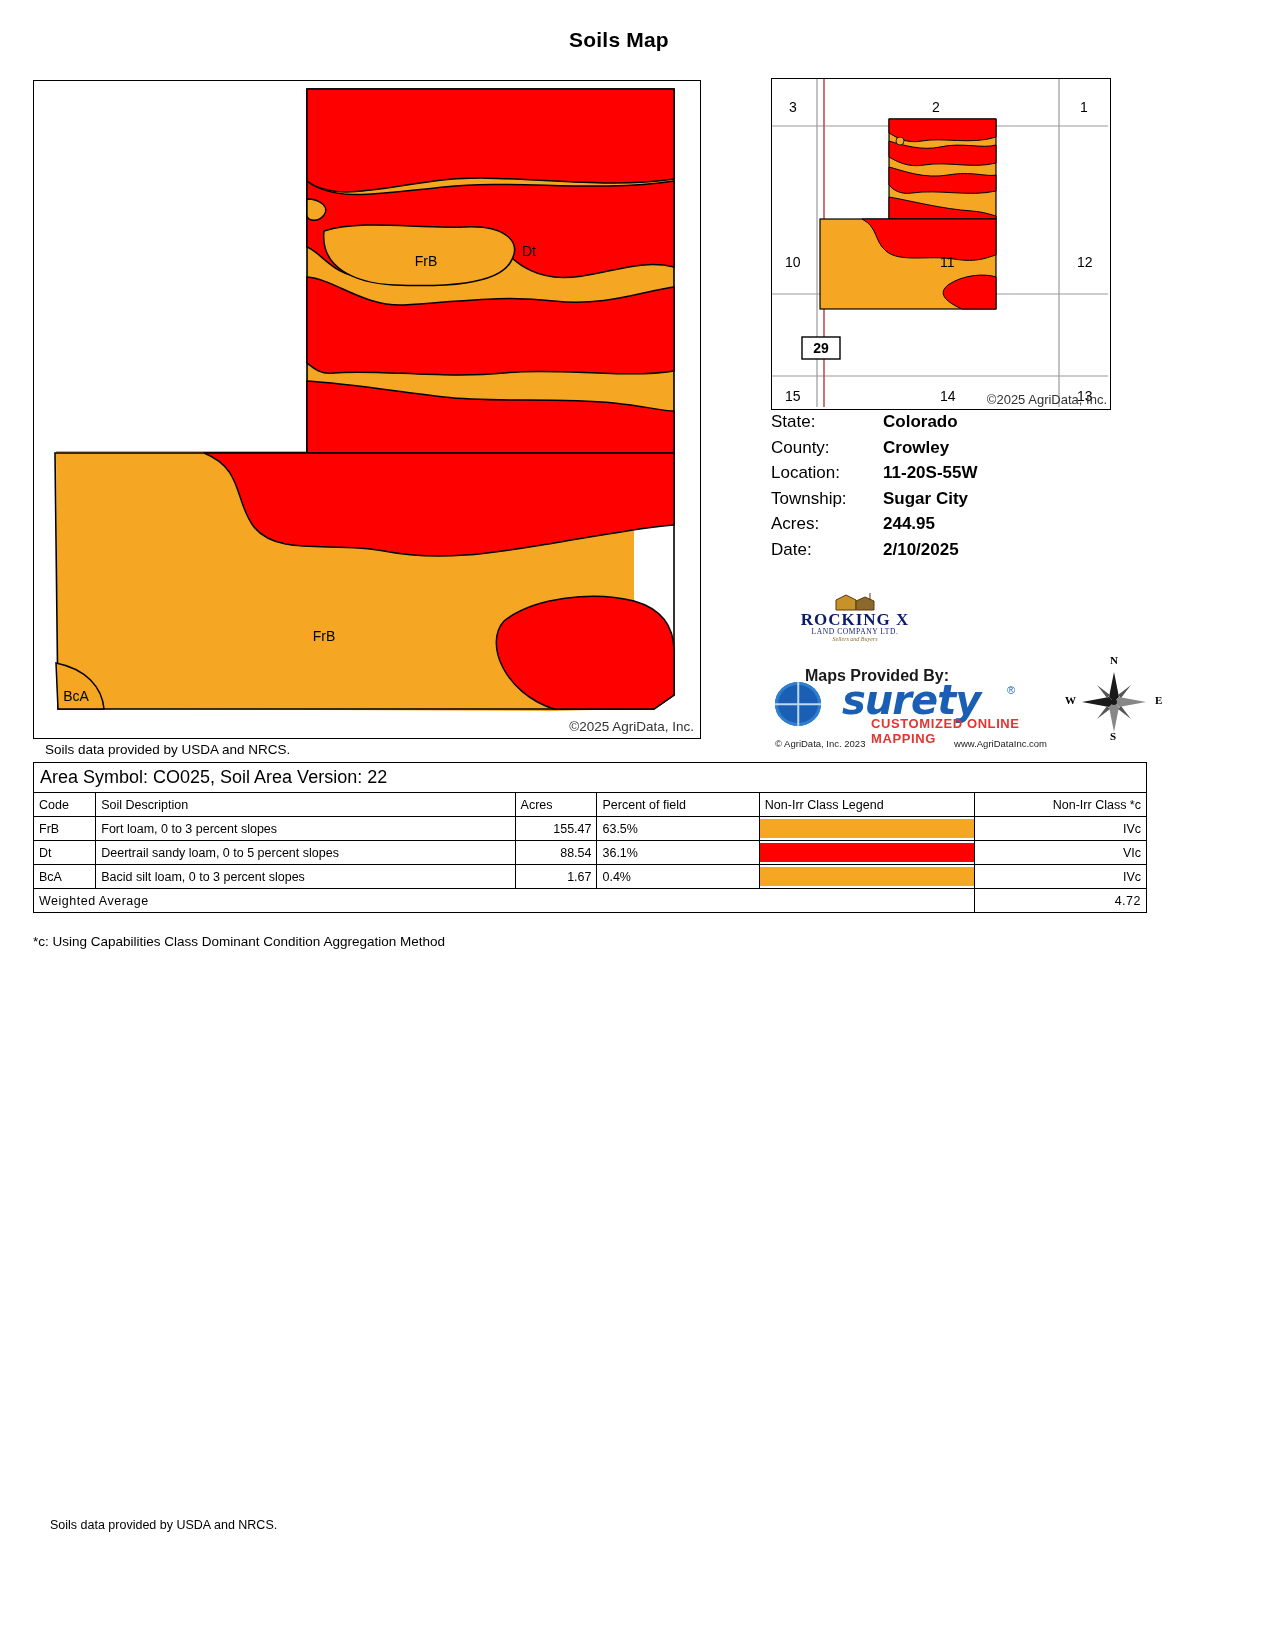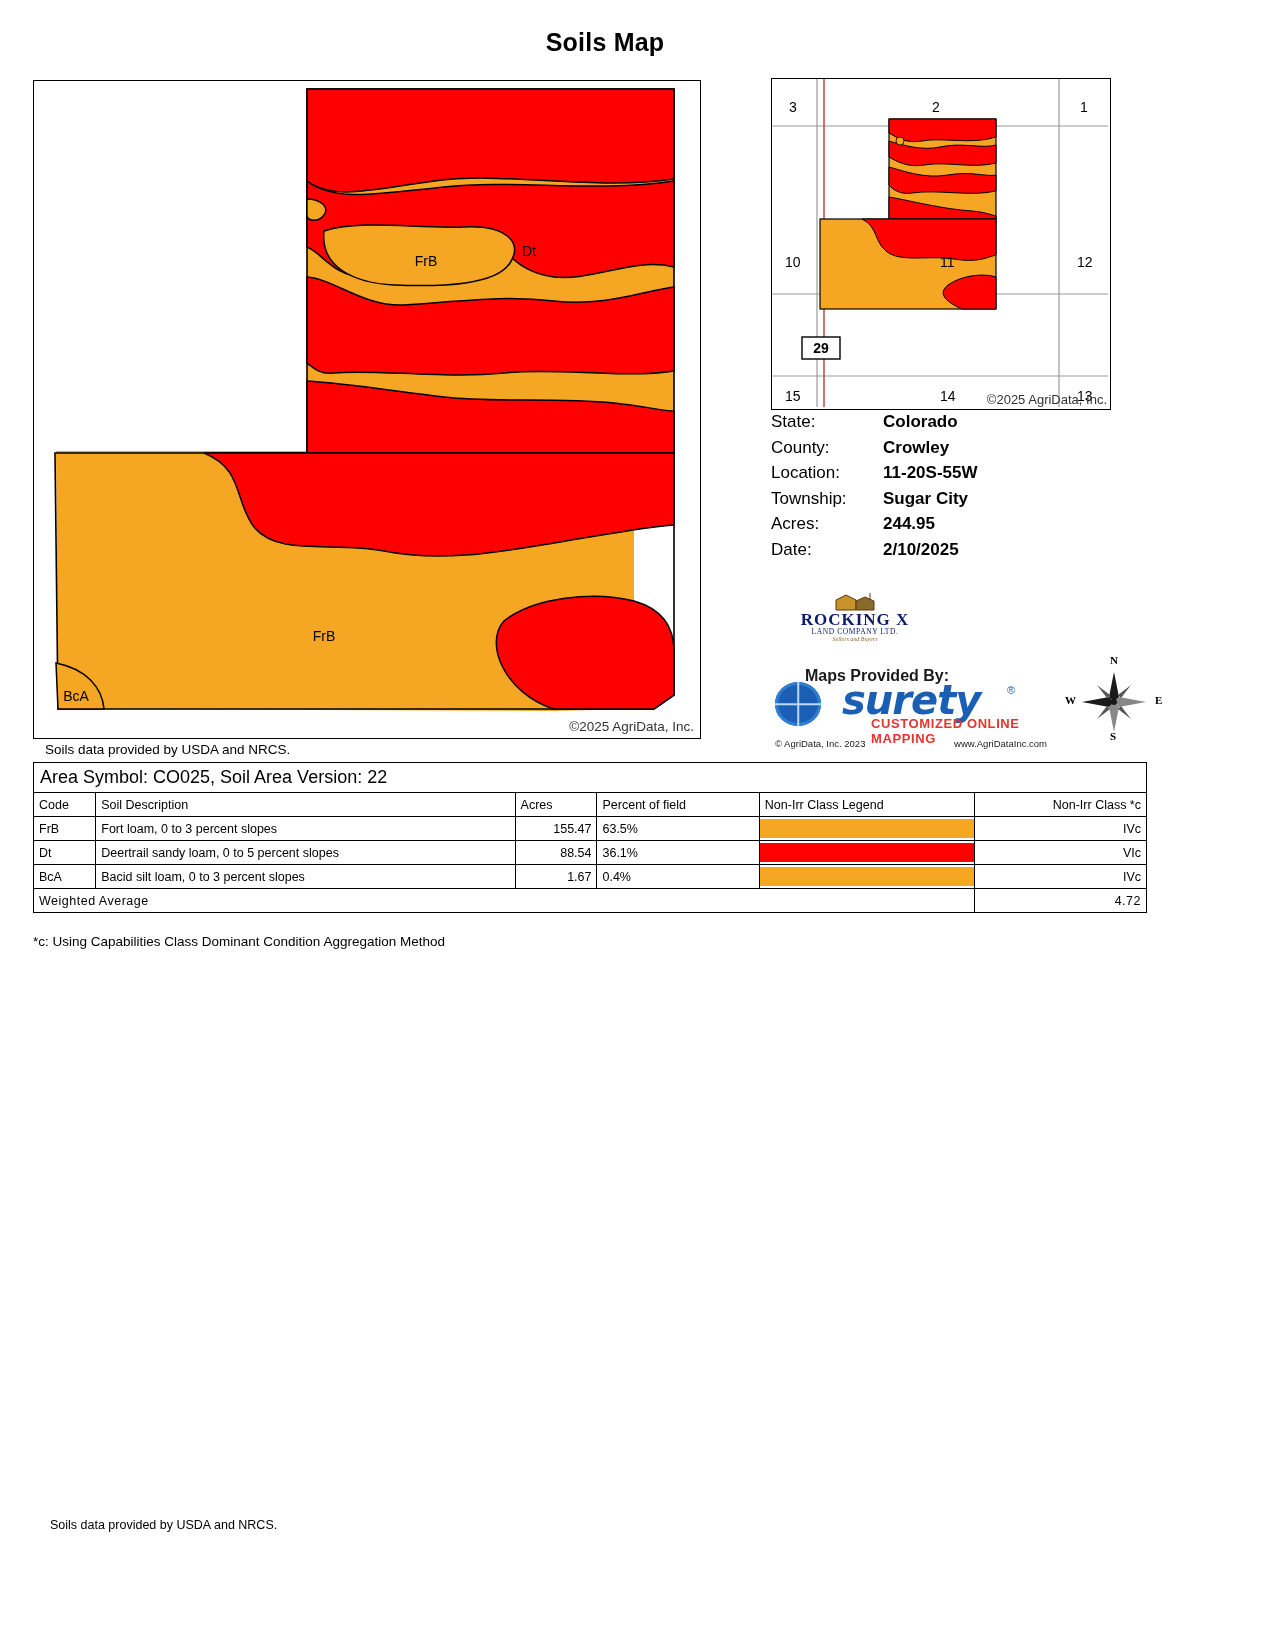--- a/index.html
+++ b/index.html
@@ -20,23 +20,24 @@
     left: 0; top: 0;
     width: 1275px;
     height: 1650px;
   }
   
   #map-title {
     position: absolute;
     left: 0; top: 28px;
     width: 1210px;
     text-align: center;
-    font-size: 25px;
+    font-size: 21px;
     font-weight: bold;
     letter-spacing: 0.2px;
+    padding-left: 14px;
   }
   
   #soil-map-frame {
     position: absolute;
     left: 33px; top: 80px;
     width: 666px;
     height: 657px;
     border: 1.5px solid #000;
     background: #ffffff;
     overflow: hidden;

